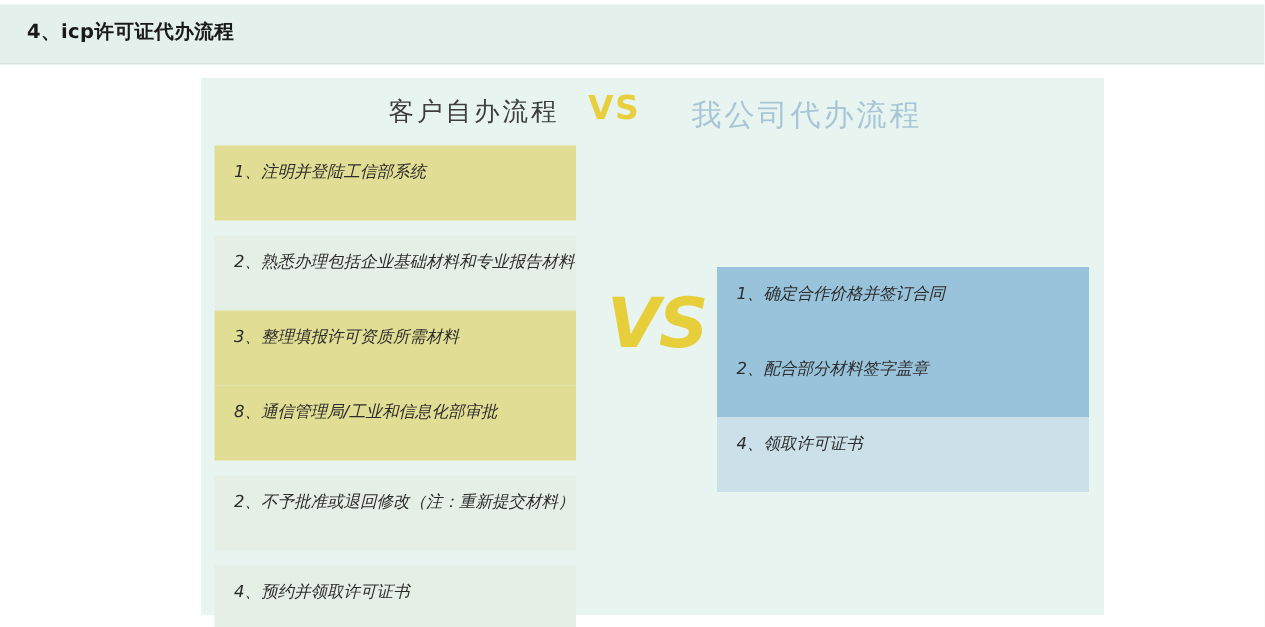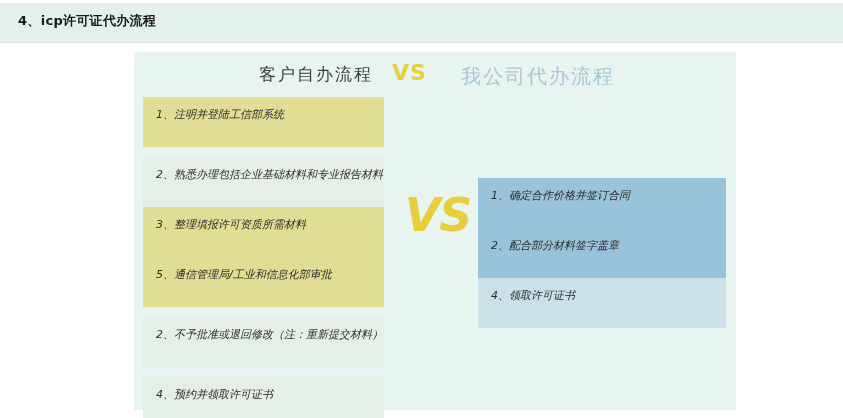--- a/index.html
+++ b/index.html
@@ -153,21 +153,21 @@
   <div id="diagram-heading">
     <div class="heading-left">客户自办流程</div>
     <div class="heading-vs">VS</div>
     <div class="heading-right">我公司代办流程</div>
   </div>
 
   <div id="left-column">
       <div class="flow-step odd">1、注明并登陆工信部系统</div>
       <div class="flow-step even">2、熟悉办理包括企业基础材料和专业报告材料</div>
       <div class="flow-step odd">3、整理填报许可资质所需材料</div>
-      <div class="flow-step odd">5、通信管理局/工业和信息化部审批</div>
+      <div class="flow-step odd">8、通信管理局/工业和信息化部审批</div>
       <div class="flow-step even">2、不予批准或退回修改（注：重新提交材料）</div>
       <div class="flow-step even">4、预约并领取许可证书</div>
     </div>
 
   <div id="center-vs">VS</div>
 
   <div id="right-column">
       <div class="flow-step odd">1、确定合作价格并签订合同</div>
       <div class="flow-step odd">2、配合部分材料签字盖章</div>
       <div class="flow-step even">4、领取许可证书</div>

